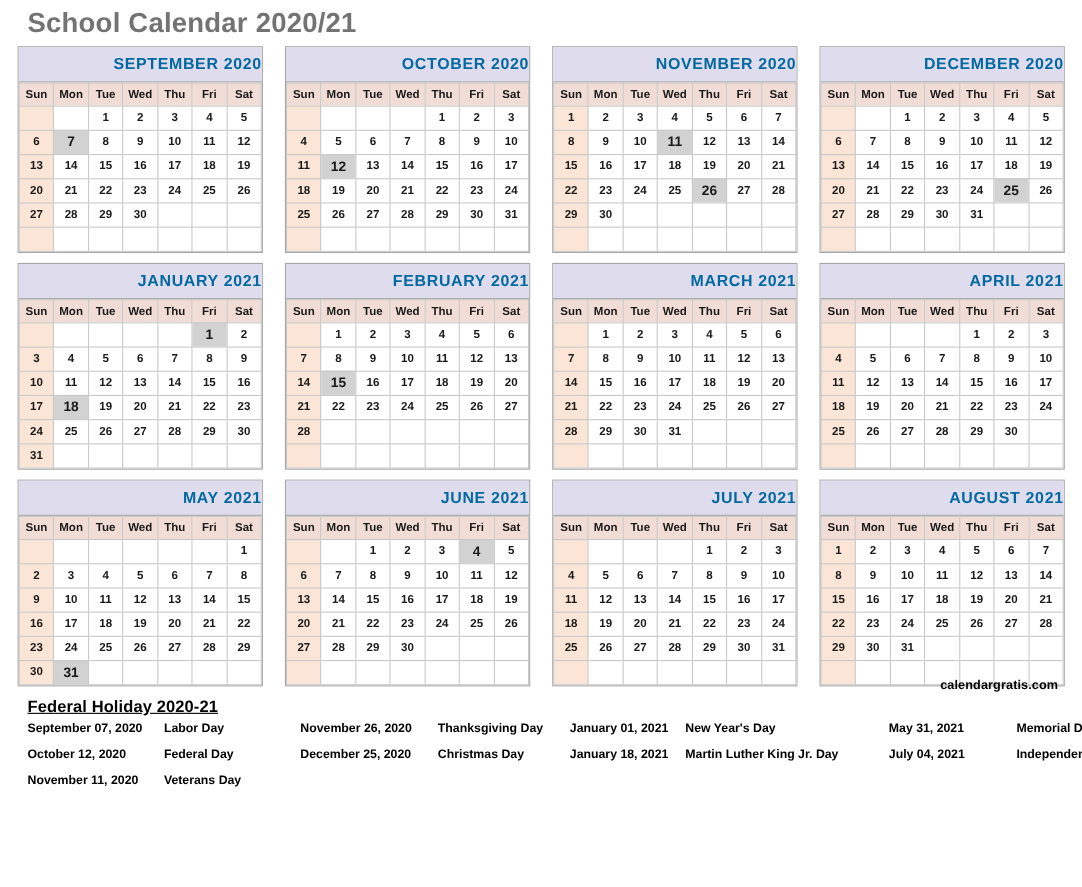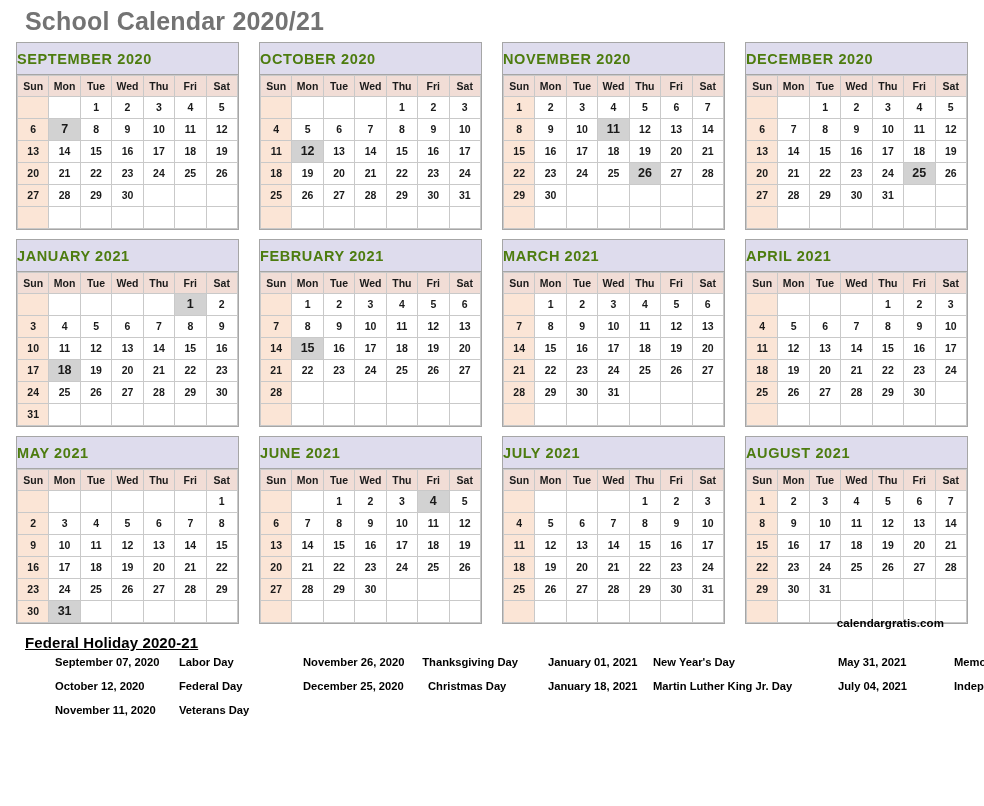--- a/index.html
+++ b/index.html
@@ -30,25 +30,25 @@
     row-gap: 9px;
     padding: 0 4px;
   }
   .month {
     border: 1px solid #a6a6a6;
     background: #ffffff;
   }
   .month-title {
     background: #dedced;
     border-bottom: 1px solid #a6a6a6;
-    text-align: left;
+    text-align: right;
     font-size: 14.5px;
     font-weight: bold;
     letter-spacing: 0.6px;
-    color: #4d7c0f;
+    color: #0369a1;
     height: 32px;
     line-height: 32px;
     white-space: nowrap;
   }
   table.month-table {
     border-collapse: collapse;
     width: 100%;
     table-layout: fixed;
   }
   table.month-table th,
@@ -78,21 +78,21 @@
   table.month-table td.empty { background: #ffffff; }
   table.month-table td.sun.empty { background: #fbe5d6; }
 
   .footer {
     position: relative;
     padding: 0 4px;
     margin-top: 6px;
   }
   .watermark {
     position: absolute;
-    right: 28px;
+    right: 10px;
     top: -13px;
     font-size: 11.5px;
     font-weight: bold;
     color: #000;
     letter-spacing: 0.1px;
   }
   .fh-title {
     font-size: 15px;
     font-weight: bold;
     text-decoration: underline;
@@ -107,21 +107,20 @@
     display: grid;
     grid-template-columns: 248px 245px 290px auto;
     padding-left: 9px;
     column-gap: 0px;
   }
   .hcol { display: flex; flex-direction: column; }
   .hrow {
     display: flex;
     align-items: baseline;
     height: 24px;
-    margin-left: 30px;
   }
   .hdate {
     font-size: 11.2px;
     font-weight: bold;
     color: #000;
     white-space: nowrap;
   }
   .hname {
     font-size: 11.2px;
     font-weight: bold;

